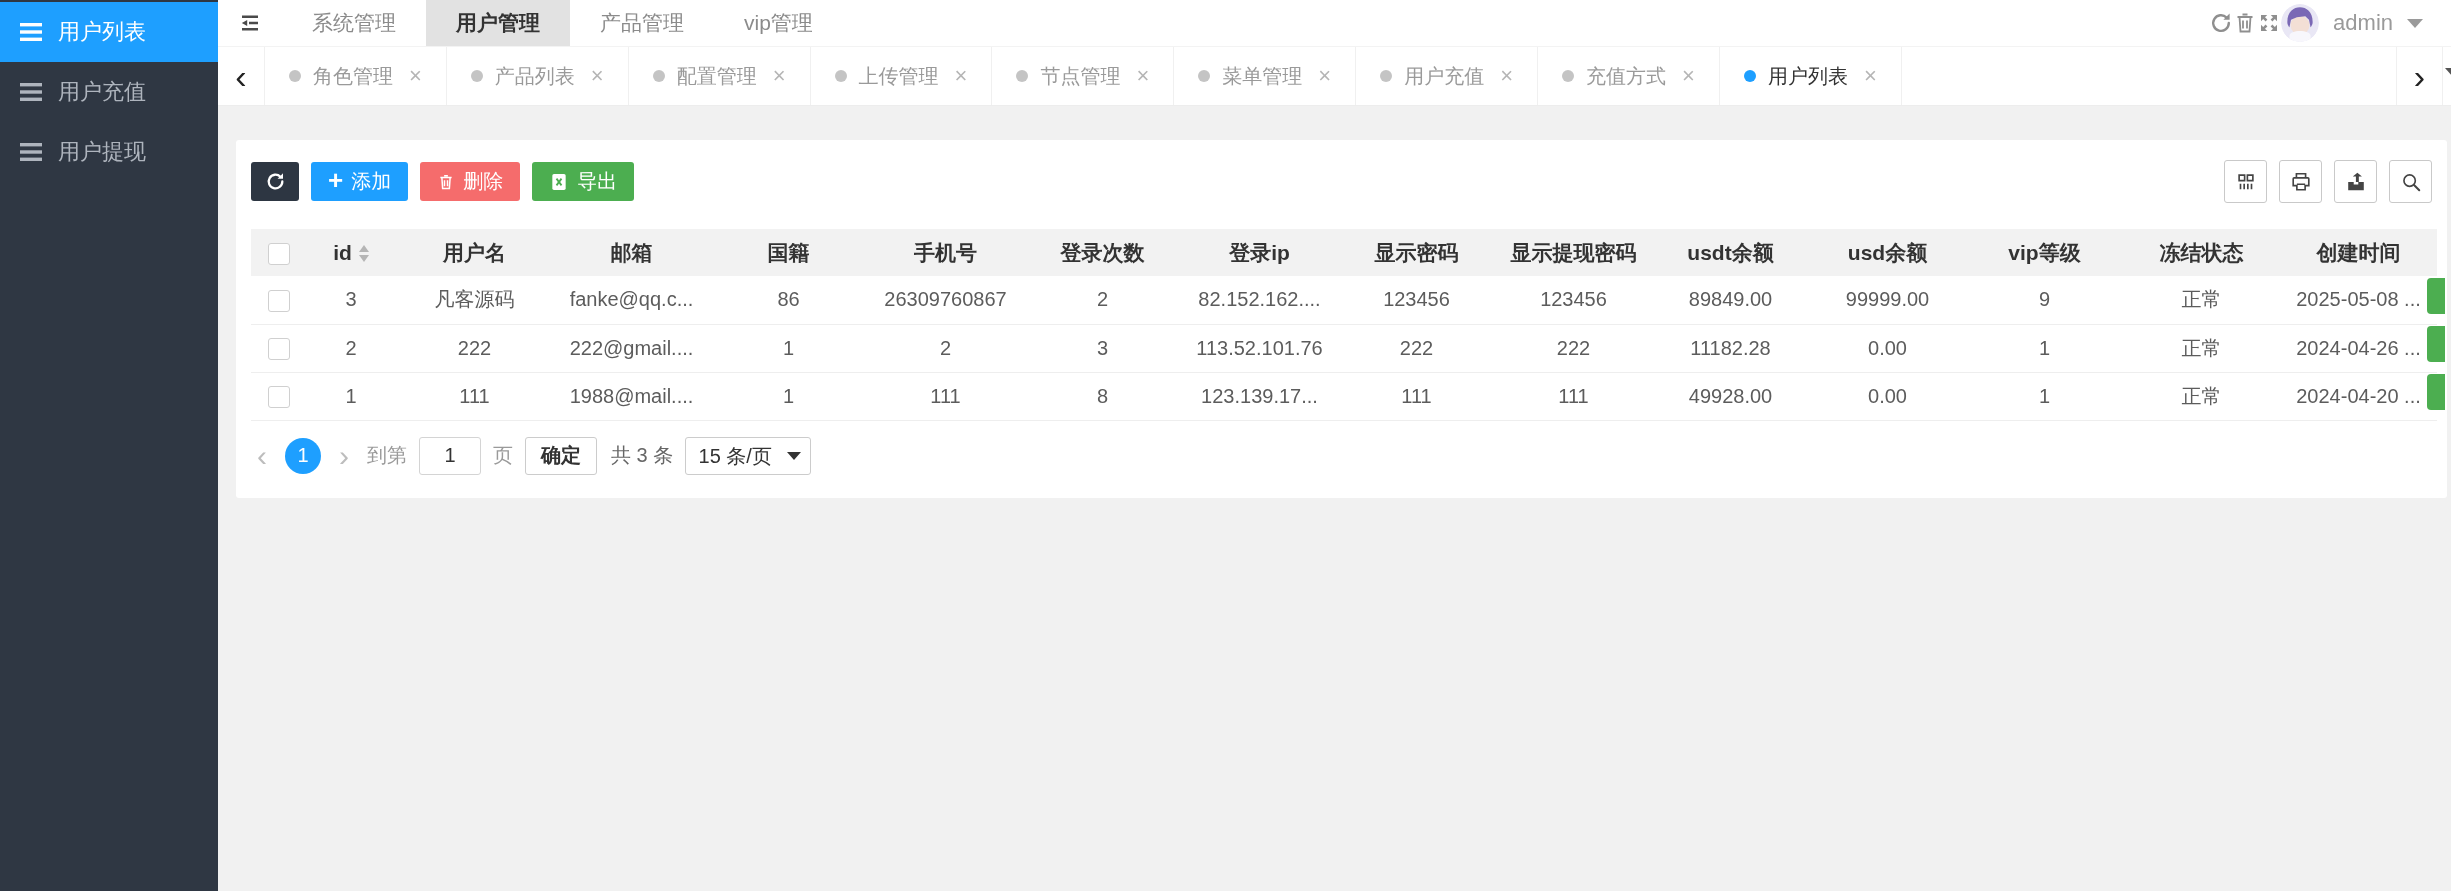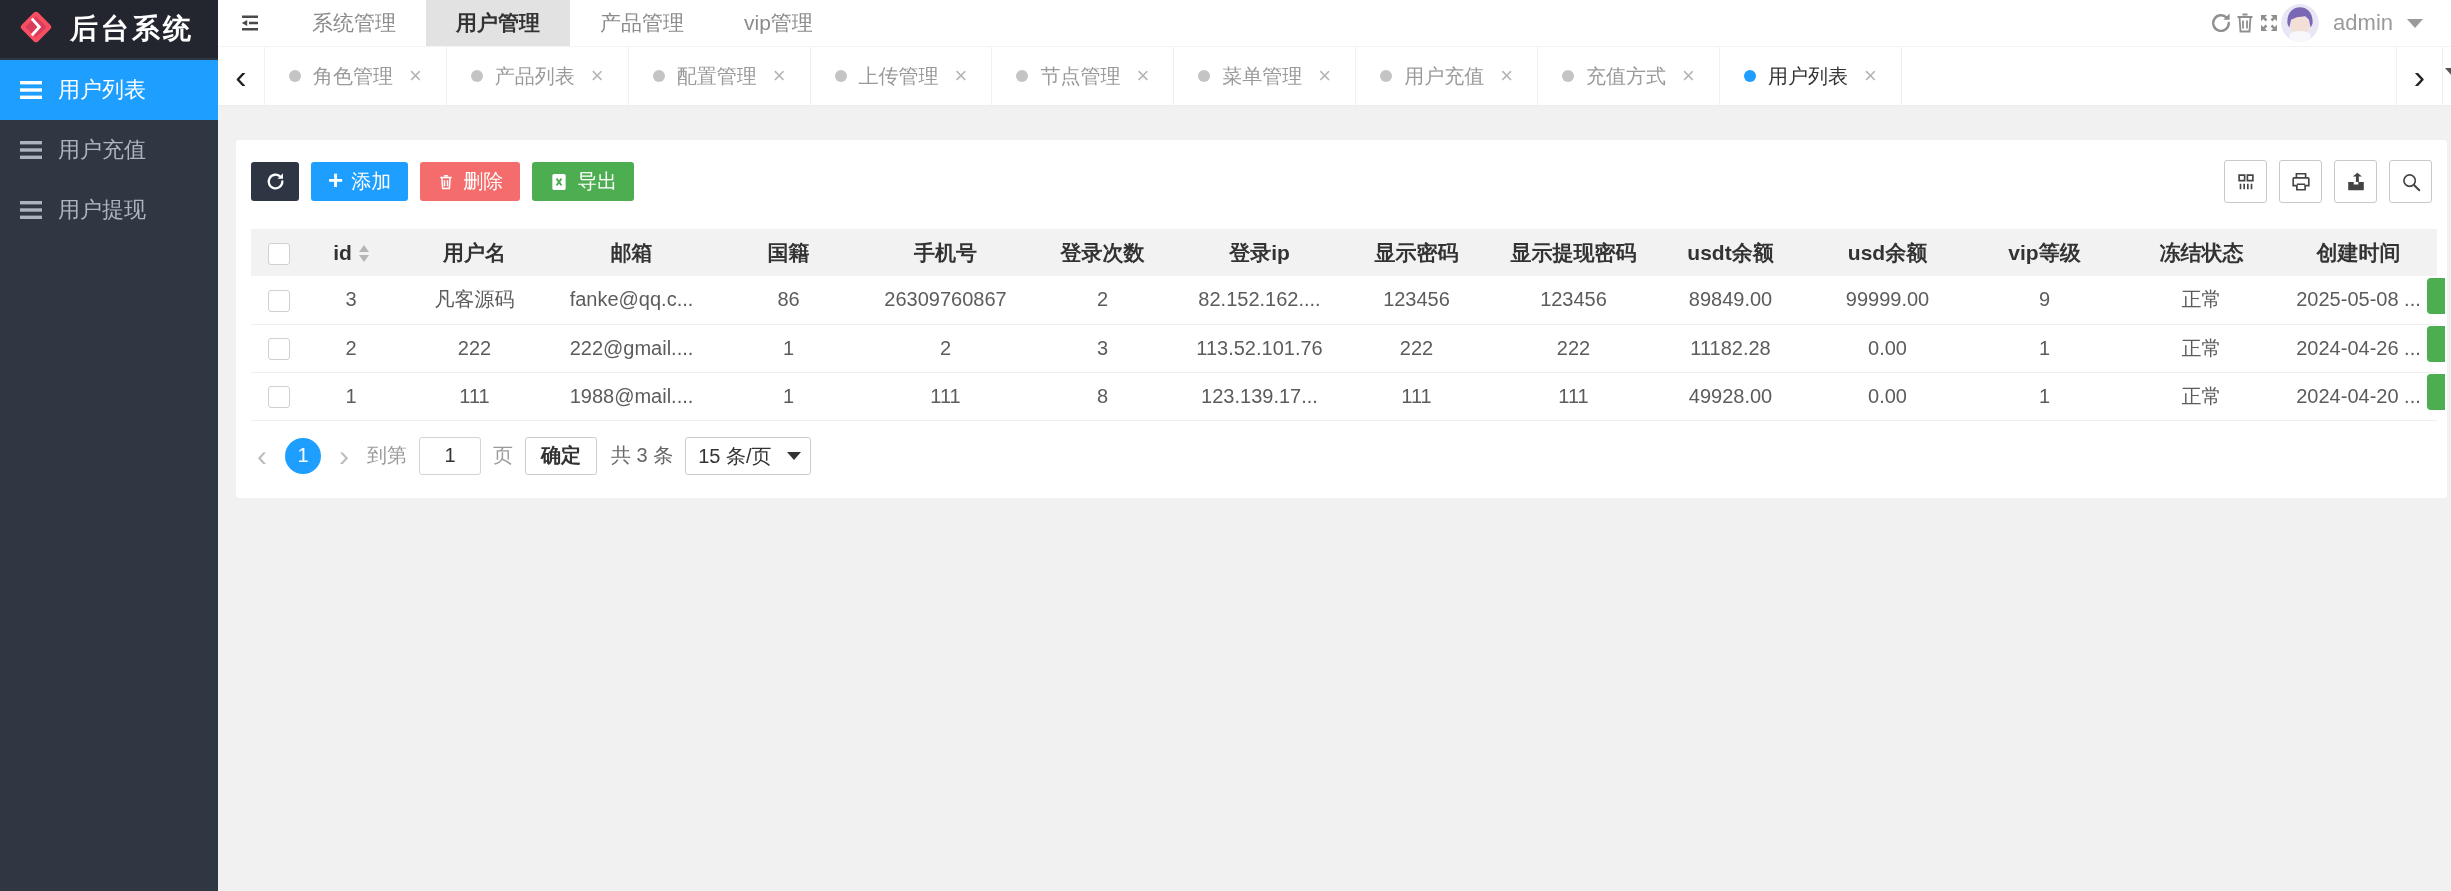--- a/index.html
+++ b/index.html
@@ -80,39 +80,27 @@
   .pg-current { width:36px; height:36px; border-radius:50%; background:#1E9FFF; color:#fff;
     display:flex; align-items:center; justify-content:center; font-size:20px; cursor:pointer; }
   .pg-text { color:#9a9a9a; font-size:20px; }
   .pg-input { width:62px; height:38px; border:1px solid #d4d4d4; border-radius:3px; text-align:center;
     font-size:20px; color:#333; font-family:inherit; }
   .pg-confirm { height:38px; padding:0 15px; background:#fff; border:1px solid #ccc; border-radius:3px;
     font-size:20px; font-weight:bold; color:#333; cursor:pointer; font-family:inherit; }
   .pg-total { color:#666; font-size:20px; margin-left:2px; }
   .pg-select-wrap { position:relative; display:flex; align-items:center; }
   .pg-select { height:38px; appearance:none; -webkit-appearance:none; border:1px solid #ccc;
-    border-radius:3px; background:#fff; padding:0 38px 0 12px; font-size:20px; color:#333; font-family:inherit; cursor:pointer; }
+    border-radius:3px; background:#fff; padding:0 38px 0 12px; font-size:20px; color:#333; font-family:inherit; cursor:pointer;text-align:center; }
   .pg-select-wrap .caret-down { position:absolute; right:10px; border-width:7px; border-top-width:8px; border-top-color:#333; pointer-events:none; }
 </style>
 </head>
 <body>
 
 <aside class="sidebar">
-  <div class="logo">
-    <span>
-      <svg width="40" height="40" viewBox="0 0 48 48">
-        <g transform="rotate(45 24 24)">
-          <rect x="10" y="10" width="28" height="28" rx="4" fill="#f94d62"></rect>
-          <rect x="15" y="15" width="18" height="18" fill="#d83d5b"></rect>
-        </g>
-        <path d="M19 14l9 10-9 10" stroke="#ffffff" stroke-width="3.4" fill="none"></path>
-      </svg>
-    </span>
-    <span class="logo-title">后台系统</span>
-  </div>
   <nav class="menu">
     <div class="menu-item active">
       <svg width="22" height="18" viewBox="0 0 22 18">
           <g fill="currentColor">
             <rect width="22" height="3.4"></rect>
             <rect y="7.3" width="22" height="3.4"></rect>
             <rect y="14.6" width="22" height="3.4"></rect>
           </g>
         </svg>
       <span>用户列表</span>

